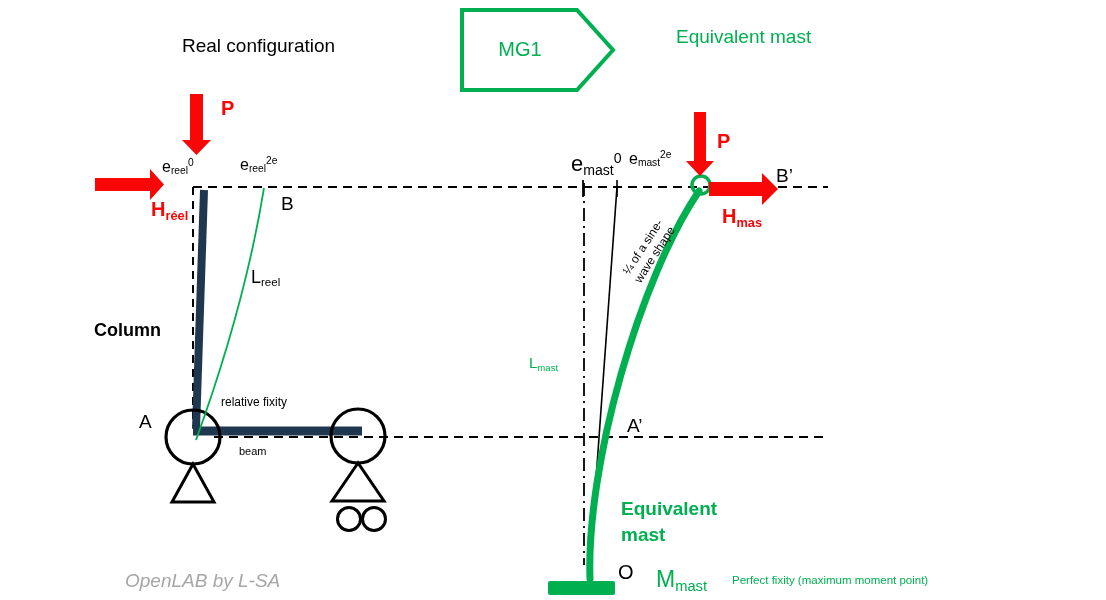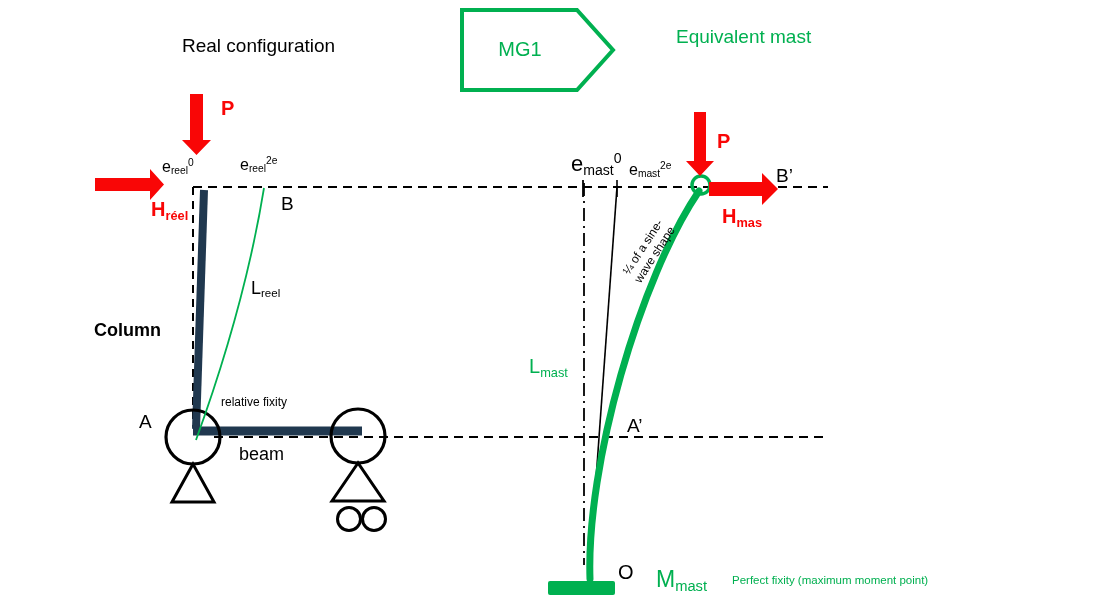--- a/index.html
+++ b/index.html
@@ -67,51 +67,56 @@
   <div class="lbl red" style="left:221px;top:97px;font-size:20px;">P</div>
 
   <div class="lbl red" style="left:107px;top:198px;font-size:20px;margin-left:44px;"><span>H</span><span class="sub">réel</span></div>
 
   <div class="lbl" style="left:162px;top:157px;font-size:16px;"><span>e</span><span class="sub">reel</span><span class="sup">0</span></div>
 
   <div class="lbl" style="left:228px;top:155px;font-size:16px;margin-left:12px;"><span>e</span><span class="sub">reel</span><span class="sup">2e</span></div>
 
   <div class="lbl" style="left:281px;top:194px;font-size:19px;">B</div>
 
-  <div class="lbl" style="left:251px;top:279px;font-size:18px;"><span>L</span><span class="sub">reel</span></div>
+  <div class="lbl" style="left:251px;top:268px;font-size:18px;"><span>L</span><span class="sub">reel</span></div>
 
   <div class="lbl bold" style="left:94px;top:293px;font-size:18px;">Column</div>
 
   <div class="lbl" style="left:139px;top:412px;font-size:19px;">A</div>
 
   <div class="lbl" style="left:221px;top:396px;font-size:12px;">relative fixity</div>
 
-  <div class="lbl" style="left:239px;top:445px;font-size:18px;">beam</div>
+  <div class="lbl" style="left:239px;top:445px;font-size:11px;">beam</div>
 
+  <div class="lbl watermark" style="left:125px;top:571px;">OpenLAB by L-SA</div>
 
   <div class="lbl" style="left:571px;top:151px;font-size:22px;"><span>e</span><span class="sub">mast</span><span class="sup">0</span></div>
 
-  <div class="lbl" style="left:629px;top:149px;font-size:16px;margin-top:11px;"><span>e</span><span class="sub">mast</span><span class="sup">2e</span></div>
+  <div class="lbl" style="left:629px;top:149px;font-size:16px;"><span>e</span><span class="sub">mast</span><span class="sup">2e</span></div>
 
   <div class="lbl red" style="left:717px;top:130px;font-size:20px;">P</div>
 
   <div class="lbl" style="left:776px;top:166px;font-size:19px;">B’</div>
 
   <div class="lbl red" style="left:722px;top:205px;font-size:20px;"><span>H</span><span class="sub">mas</span></div>
 
 
   <div class="lbl rot" style="left:649px;top:251px;">
     <div>¼ of a sine-</div>
     <div>wave shape</div>
   </div>
 
-  <div class="lbl green" style="left:529px;top:355px;font-size:20px;"><span>L</span><span class="sub">mast</span></div>
+  <div class="lbl green" style="left:529px;top:355px;font-size:15px;"><span>L</span><span class="sub">mast</span></div>
 
   <div class="lbl" style="left:627px;top:416px;font-size:19px;">A’</div>
 
+  <div class="lbl green bold" style="left:621px;top:468px;font-size:19px;line-height:1.35;">
+    <div>Equivalent</div>
+    <div>mast</div>
+  </div>
 
   <div class="lbl" style="left:618px;top:561px;font-size:20px;">O</div>
 
   <div class="lbl green" style="left:656px;top:567px;font-size:23px;"><span>M</span><span class="sub">mast</span></div>
 
   <div class="lbl green" style="left:732px;top:574px;font-size:11.5px;">Perfect fixity (maximum moment point)</div>
 
 </div>
 
 </body></html>

